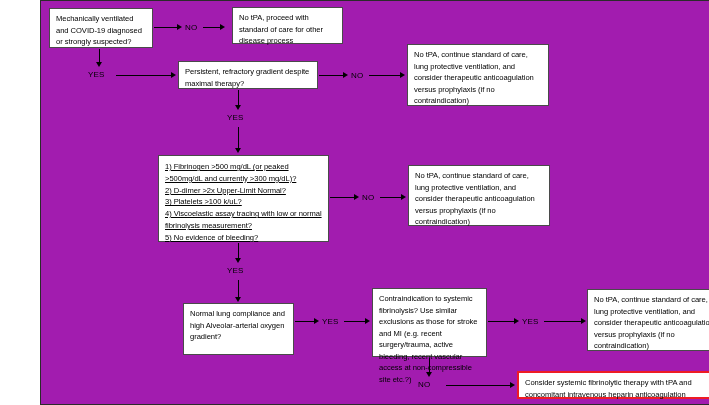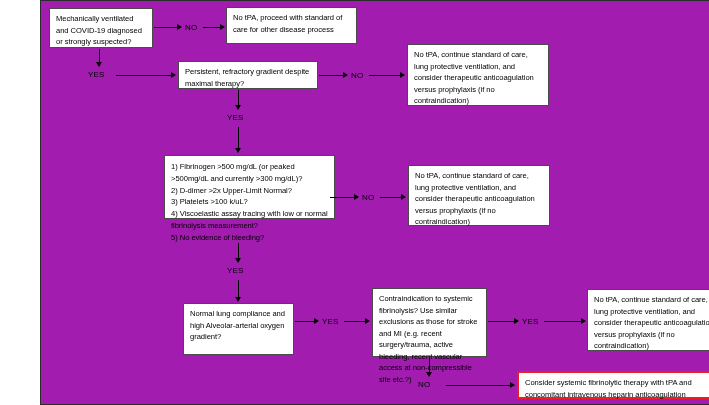--- a/index.html
+++ b/index.html
@@ -75,21 +75,21 @@
 <div id="figure">
 
   <div class="node" style="left:8px; top:7px; width:104px; height:40px;">Mechanically ventilated and COVID-19 diagnosed or strongly suspected?</div>
 
   <div class="hline" style="left:113px; top:26px; width:23px;"></div>
   <div class="arrowR" style="left:136px; top:23px;"></div>
   <div class="label" style="left:144px; top:22px;">NO</div>
   <div class="hline" style="left:162px; top:26px; width:18px;"></div>
   <div class="arrowR" style="left:179px; top:23px;"></div>
 
-  <div class="node" style="left:185px; top:6px; width:131px; height:37px;">No tPA, proceed with standard of care for other disease process</div>
+  <div class="node" style="left:191px; top:6px; width:111px; height:37px;">No tPA, proceed with standard of care for other disease process</div>
 
   <div class="vline" style="left:58px; top:48px; height:14px;"></div>
   <div class="arrowD" style="left:55px; top:61px;"></div>
   <div class="label" style="left:47px; top:69px;">YES</div>
 
   <div class="hline" style="left:75px; top:74px; width:56px;"></div>
   <div class="arrowR" style="left:130px; top:71px;"></div>
 
   <div class="node" style="left:137px; top:60px; width:140px; height:28px;">Persistent, refractory gradient despite maximal therapy?</div>
 
@@ -100,21 +100,21 @@
   <div class="arrowR" style="left:359px; top:71px;"></div>
 
   <div class="node" style="left:366px; top:43px; width:142px; height:62px;">No tPA, continue standard of care, lung protective ventilation, and consider therapeutic anticoagulation versus prophylaxis (if no contraindication)</div>
 
   <div class="vline" style="left:197px; top:89px; height:16px;"></div>
   <div class="arrowD" style="left:194px; top:104px;"></div>
   <div class="label" style="left:186px; top:112px;">YES</div>
   <div class="vline" style="left:197px; top:126px; height:22px;"></div>
   <div class="arrowD" style="left:194px; top:147px;"></div>
 
-  <div class="node criteria" style="left:123px; top:154px; width:171px; height:64px;">1) Fibrinogen &gt;500 mg/dL (or peaked &gt;500mg/dL and currently &gt;300 mg/dL)?
+  <div class="node criteria" style="left:117px; top:154px; width:171px; height:87px;text-decoration:underline;">1) Fibrinogen &gt;500 mg/dL (or peaked &gt;500mg/dL and currently &gt;300 mg/dL)?
 2) D-dimer &gt;2x Upper-Limit Normal?
 3) Platelets &gt;100 k/uL?
 4) Viscoelastic assay tracing with low or normal fibrinolysis measurement?
 5) No evidence of bleeding?</div>
 
   <div class="hline" style="left:289px; top:196px; width:25px;"></div>
   <div class="arrowR" style="left:313px; top:193px;"></div>
   <div class="label" style="left:321px; top:192px;">NO</div>
   <div class="hline" style="left:339px; top:196px; width:22px;"></div>
   <div class="arrowR" style="left:360px; top:193px;"></div>

